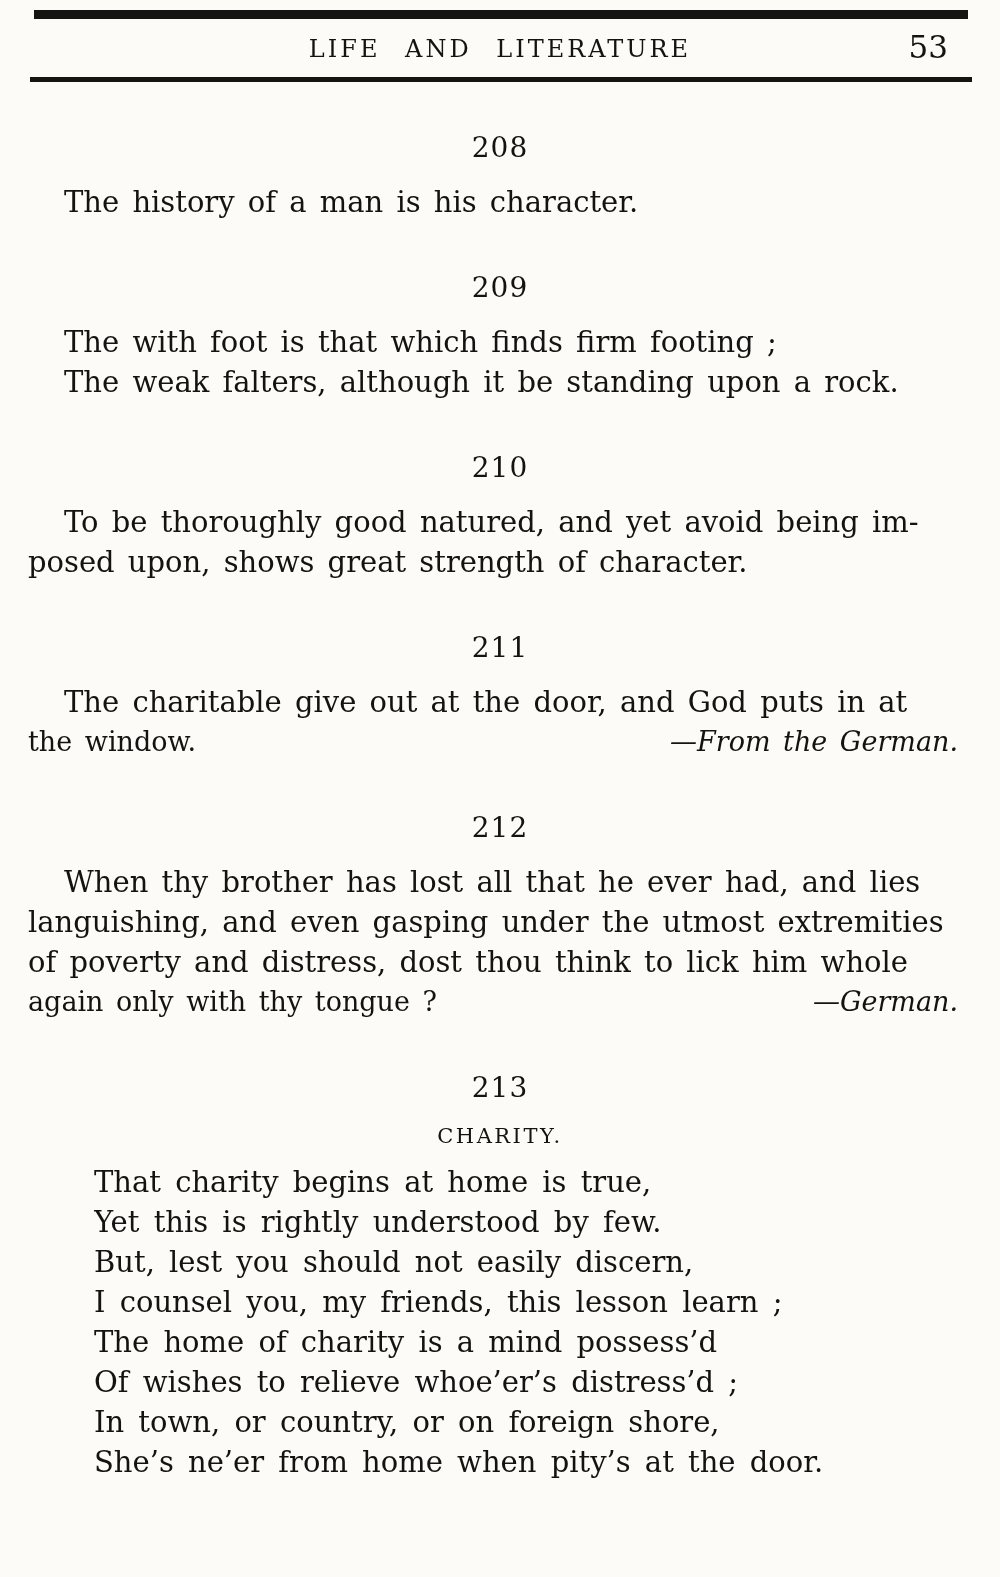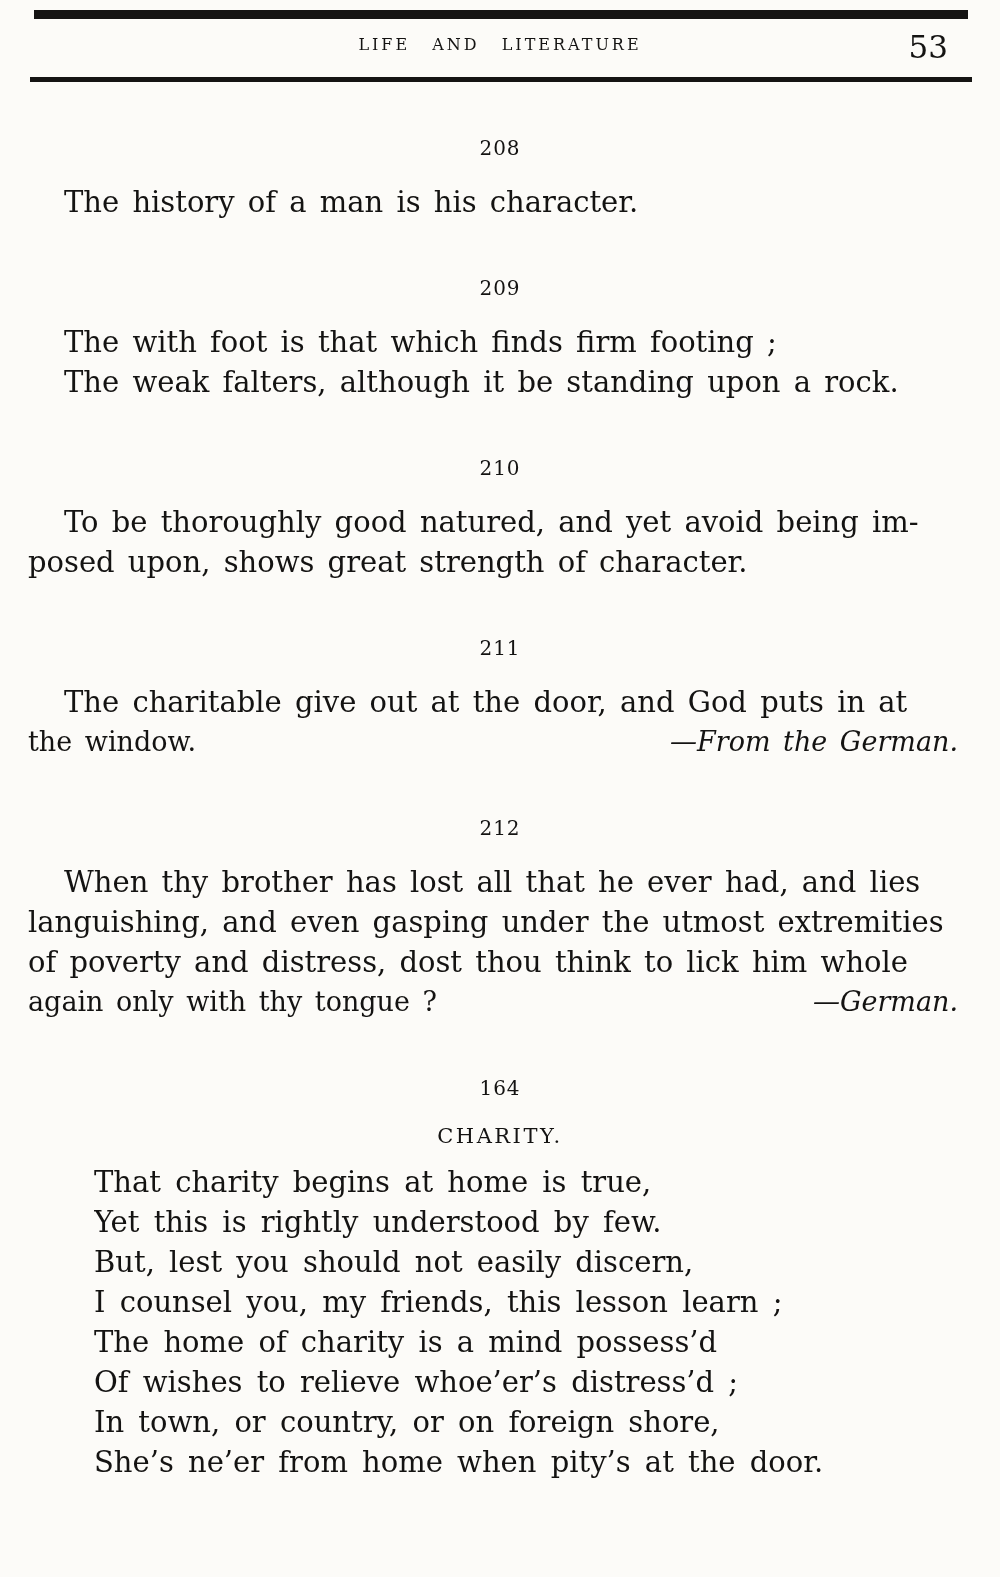--- a/index.html
+++ b/index.html
@@ -27,21 +27,21 @@
     position: relative;
     height: 58px;
     margin: 0 30px;
   }
   .running-title {
     position: absolute;
     left: 0;
     right: 0;
     top: 16px;
     text-align: center;
-    font-size: 16px;
+    font-size: 24px;
     letter-spacing: 3px;
     word-spacing: 14px;
     font-weight: 500;
   }
   .page-number {
     position: absolute;
     right: 22px;
     top: 10px;
     font-size: 31px;
     margin-left: 17px;
@@ -49,21 +49,21 @@
   .header-rule {
     height: 5px;
     background: #151413;
     margin: 0 28px 0 30px;
   }
   .body {
     padding: 0 28px;
   }
   .sec-num {
     text-align: center;
-    font-size: 20px;
+    font-size: 28px;
     margin: 46px 0 14px 0;
     line-height: 40px;
     letter-spacing: 1px;
   }
   .sec-heading {
     text-align: center;
     font-size: 21px;
     letter-spacing: 2.5px;
     word-spacing: 10px;
     line-height: 28px;
@@ -148,21 +148,21 @@
       <p class="para indent">When thy brother has lost all that he ever had, and lies
 languishing, and even gasping under the utmost extremities
 of poverty and distress, dost thou think to lick him whole</p>
       <div class="line-row">
         <span>again only with thy tongue ?</span>
         <span class="attribution">—German.</span>
       </div>
     </section>
 
     <section>
-      <div class="sec-num">164</div>
+      <div class="sec-num">213</div>
       <div class="sec-heading">CHARITY.</div>
       <p class="para poem">That charity begins at home is true,
 Yet this is rightly understood by few.
 But, lest you should not easily discern,
 I counsel you, my friends, this lesson learn ;
 The home of charity is a mind possess’d
 Of wishes to relieve whoe’er’s distress’d ;
 In town, or country, or on foreign shore,
 She’s ne’er from home when pity’s at the door.</p>
     </section>

